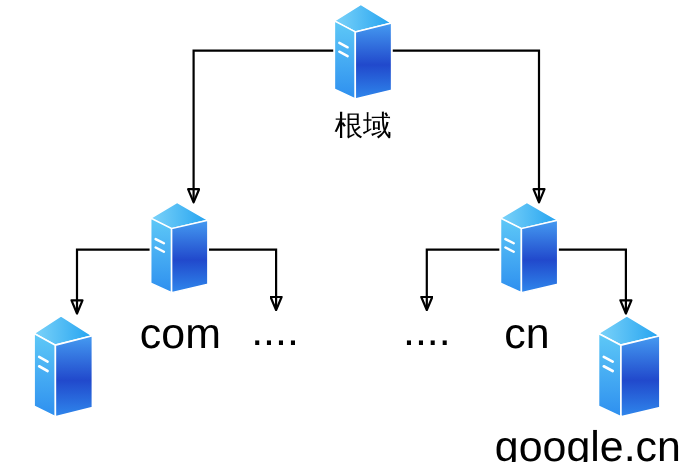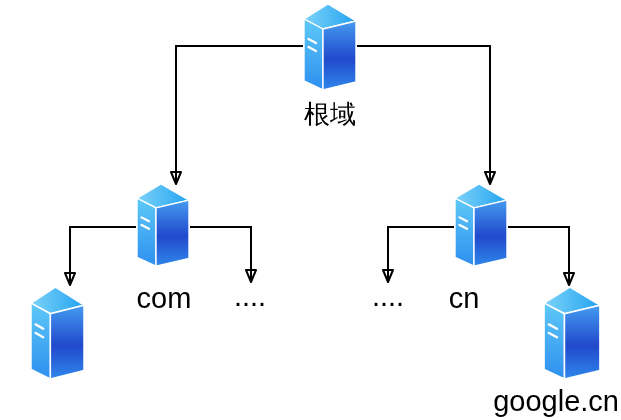--- a/index.html
+++ b/index.html
@@ -28,21 +28,21 @@
     fill: none;
     stroke: #000000;
     stroke-width: 2;
   }
   .node-icon {
     position: absolute;
   }
   .label {
     position: absolute;
     transform: translateX(-50%);
-    font-size: 29px;
+    font-size: 39px;
     line-height: 1.1;
     color: #000000;
     white-space: nowrap;
   }
   .label.cjk {
     font-size: 26px;
   }
   .label.anchor-left {
     transform: none;
   }
@@ -121,18 +121,18 @@
   </svg>
 
   <div class="label cjk" style="left:330px; top:100px;">根域</div>
 
   <div class="label" style="left:164px; top:283px;">com</div>
 
   <div class="label" style="left:250px; top:281px;">....</div>
 
   <div class="label" style="left:388px; top:281px;">....</div>
 
-  <div class="label" style="left:464px; top:283px;">cn</div>
+  <div class="label" style="left:479px; top:283px;">cn</div>
 
 
   <div class="label anchor-right" style="right:2px; top:386px;">google.cn</div>
 
 </div>
 
 </body></html>

